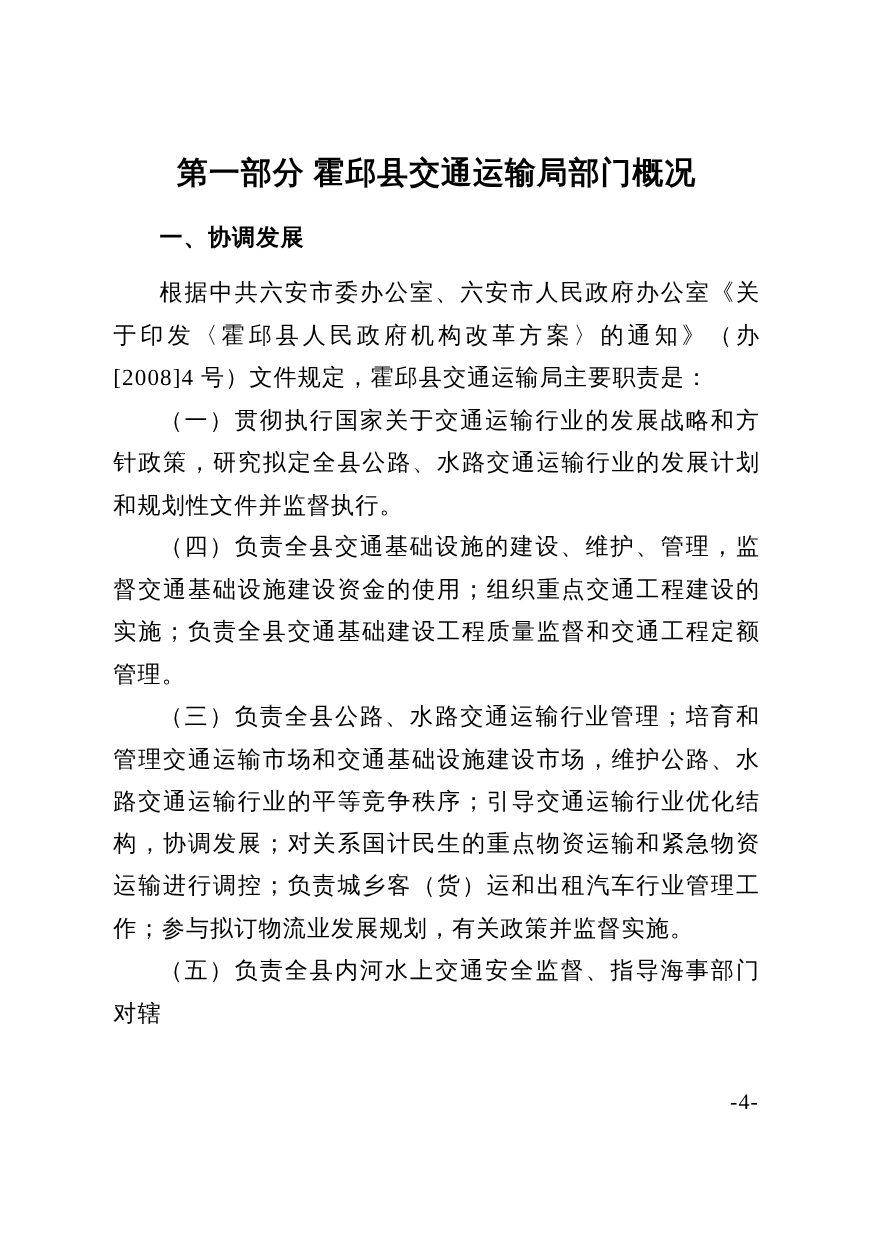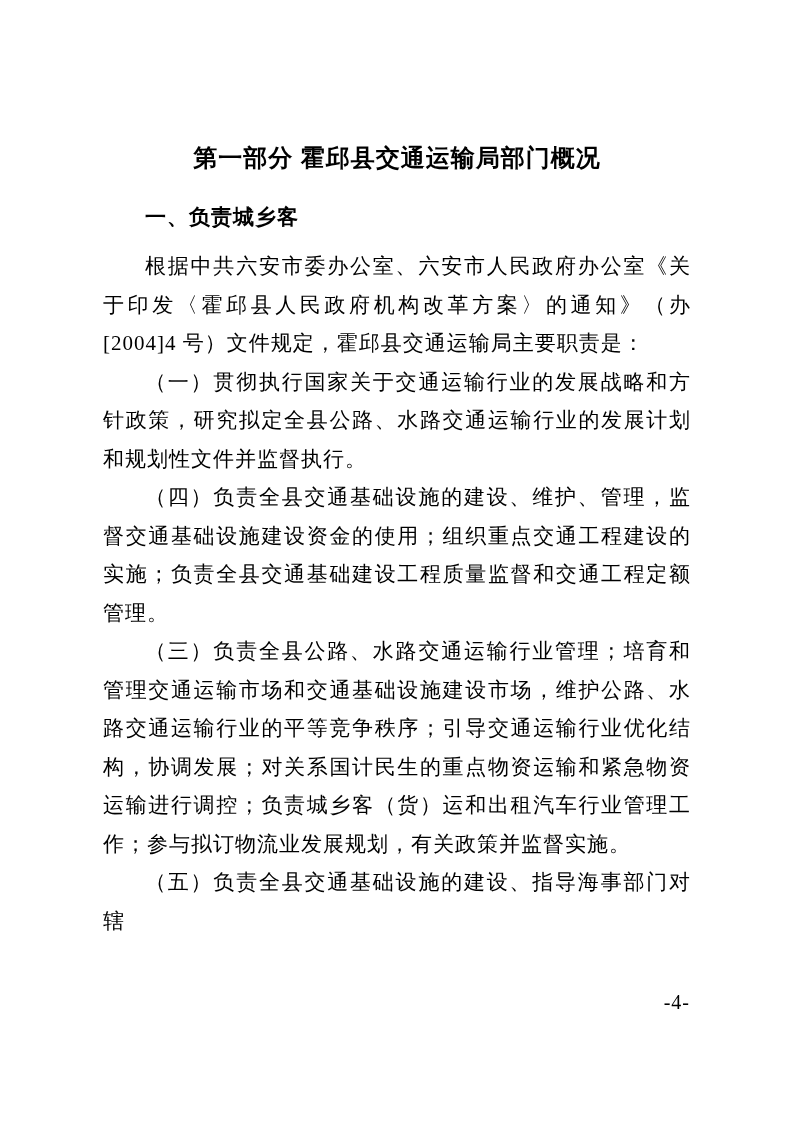--- a/index.html
+++ b/index.html
@@ -18,23 +18,23 @@
       font-family: "Liberation Serif", serif;
     }
     .content {
       position: absolute;
       left: 103px;
       top: 141px;
       width: 588px;
     }
     .doc-title {
       margin: 0 0 26px 0;
-      font-family: Liberation Sans, sans-serif;
+      font-family: Liberation Serif, serif;
       font-weight: bold;
-      font-size: 24px;
+      font-size: 28px;
       line-height: 34px;
       text-align: center;
       letter-spacing: 1px;
       white-space: nowrap;
     }
     .section-heading {
       margin: 0 0 14px 0;
       font-family: "Liberation Sans", sans-serif;
       font-weight: bold;
       font-size: 21px;
@@ -60,25 +60,25 @@
       font-family: "Liberation Serif", serif;
     }
   </style>
 </head>
 <body>
 
 <div class="page">
   <div class="content">
     <h1 class="doc-title">第一部分 霍邱县交通运输局部门概况</h1>
 
-    <h2 class="section-heading">一、负责城乡客</h2>
+    <h2 class="section-heading">一、协调发展</h2>
 
     <div class="doc-body">
-      <p>根据中共六安市委办公室、六安市人民政府办公室《关于印发〈霍邱县人民政府机构改革方案〉的通知》（办[2004]4 号）文件规定，霍邱县交通运输局主要职责是：</p>
+      <p>根据中共六安市委办公室、六安市人民政府办公室《关于印发〈霍邱县人民政府机构改革方案〉的通知》（办[2008]4 号）文件规定，霍邱县交通运输局主要职责是：</p>
       <p>（一）贯彻执行国家关于交通运输行业的发展战略和方针政策，研究拟定全县公路、水路交通运输行业的发展计划和规划性文件并监督执行。</p>
       <p>（四）负责全县交通基础设施的建设、维护、管理，监督交通基础设施建设资金的使用；组织重点交通工程建设的实施；负责全县交通基础建设工程质量监督和交通工程定额管理。</p>
       <p>（三）负责全县公路、水路交通运输行业管理；培育和管理交通运输市场和交通基础设施建设市场，维护公路、水路交通运输行业的平等竞争秩序；引导交通运输行业优化结构，协调发展；对关系国计民生的重点物资运输和紧急物资运输进行调控；负责城乡客（货）运和出租汽车行业管理工作；参与拟订物流业发展规划，有关政策并监督实施。</p>
-      <p>（五）负责全县交通基础设施的建设、指导海事部门对辖</p>
+      <p>（五）负责全县内河水上交通安全监督、指导海事部门对辖</p>
     </div>
   </div>
 
   <div class="page-number">-4-</div>
 </div>
 
 </body></html>

